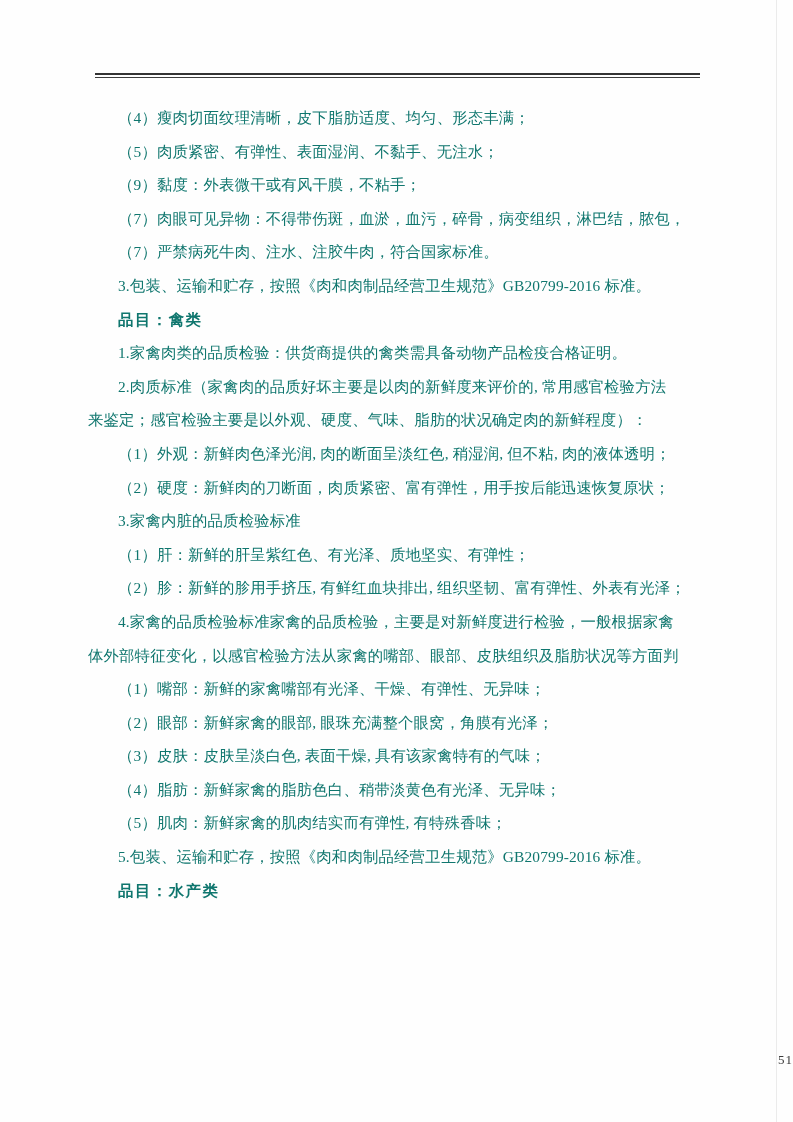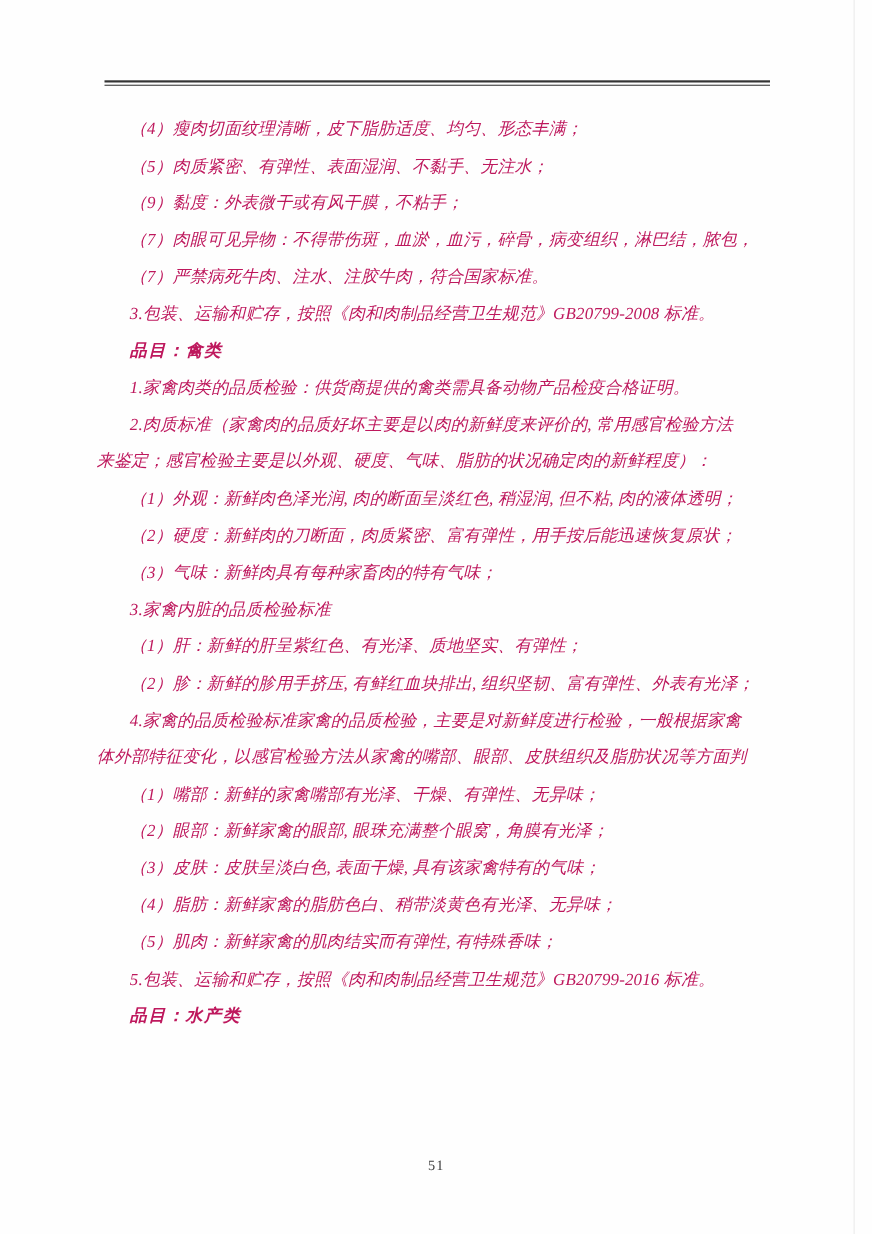--- a/index.html
+++ b/index.html
@@ -35,63 +35,61 @@
   .content {
     position: absolute;
     left: 88px;
     top: 101px;
     width: 640px;
   }
   .line {
     height: 33.6px;
     line-height: 33.6px;
     font-size: 15.4px;
-    color: #be185d;
+    color: #0f766e;
     white-space: nowrap;
     letter-spacing: 0.15px;
-    font-style: italic;
   }
   .line.indent {
     padding-left: 30px;
   }
   .line.bold {
     font-weight: bold;
     letter-spacing: 1.5px;
   }
   .page-number {
     position: absolute;
     left: 0;
     top: 1052px;
     width: 793px;
-    text-align: center;
+    text-align: right;
     font-size: 13px;
     color: #3a3a3a;
     letter-spacing: 1px;
   }
 </style>
 </head>
 <body>
 
 <div class="page">
   <div class="scan-edge"></div>
   <div class="header-rule"></div>
   <div class="content">
       <div class="line indent">（4）瘦肉切面纹理清晰，皮下脂肪适度、均匀、形态丰满；</div>
       <div class="line indent">（5）肉质紧密、有弹性、表面湿润、不黏手、无注水；</div>
       <div class="line indent">（9）黏度：外表微干或有风干膜，不粘手；</div>
       <div class="line indent">（7）肉眼可见异物：不得带伤斑，血淤，血污，碎骨，病变组织，淋巴结，脓包，</div>
       <div class="line indent">（7）严禁病死牛肉、注水、注胶牛肉，符合国家标准。</div>
-      <div class="line indent">3.包装、运输和贮存，按照《肉和肉制品经营卫生规范》GB20799-2008 标准。</div>
+      <div class="line indent">3.包装、运输和贮存，按照《肉和肉制品经营卫生规范》GB20799-2016 标准。</div>
       <div class="line indent bold">品目：禽类</div>
       <div class="line indent">1.家禽肉类的品质检验：供货商提供的禽类需具备动物产品检疫合格证明。</div>
       <div class="line indent">2.肉质标准（家禽肉的品质好坏主要是以肉的新鲜度来评价的, 常用感官检验方法</div>
       <div class="line">来鉴定；感官检验主要是以外观、硬度、气味、脂肪的状况确定肉的新鲜程度）：</div>
       <div class="line indent">（1）外观：新鲜肉色泽光润, 肉的断面呈淡红色, 稍湿润, 但不粘, 肉的液体透明；</div>
       <div class="line indent">（2）硬度：新鲜肉的刀断面，肉质紧密、富有弹性，用手按后能迅速恢复原状；</div>
-      <div class="line indent">（3）气味：新鲜肉具有每种家畜肉的特有气味；</div>
       <div class="line indent">3.家禽内脏的品质检验标准</div>
       <div class="line indent">（1）肝：新鲜的肝呈紫红色、有光泽、质地坚实、有弹性；</div>
       <div class="line indent">（2）胗：新鲜的胗用手挤压, 有鲜红血块排出, 组织坚韧、富有弹性、外表有光泽；</div>
       <div class="line indent">4.家禽的品质检验标准家禽的品质检验，主要是对新鲜度进行检验，一般根据家禽</div>
       <div class="line">体外部特征变化，以感官检验方法从家禽的嘴部、眼部、皮肤组织及脂肪状况等方面判</div>
       <div class="line indent">（1）嘴部：新鲜的家禽嘴部有光泽、干燥、有弹性、无异味；</div>
       <div class="line indent">（2）眼部：新鲜家禽的眼部, 眼珠充满整个眼窝，角膜有光泽；</div>
       <div class="line indent">（3）皮肤：皮肤呈淡白色, 表面干燥, 具有该家禽特有的气味；</div>
       <div class="line indent">（4）脂肪：新鲜家禽的脂肪色白、稍带淡黄色有光泽、无异味；</div>
       <div class="line indent">（5）肌肉：新鲜家禽的肌肉结实而有弹性, 有特殊香味；</div>

